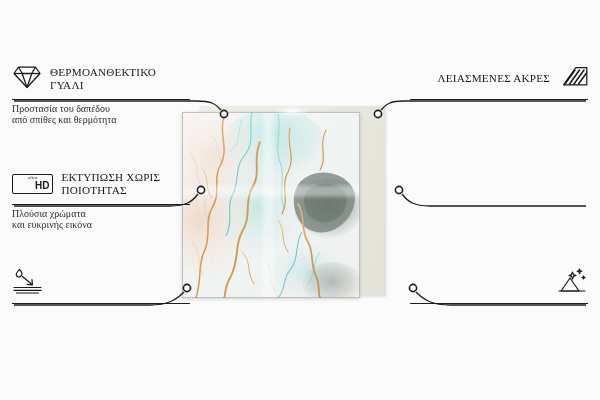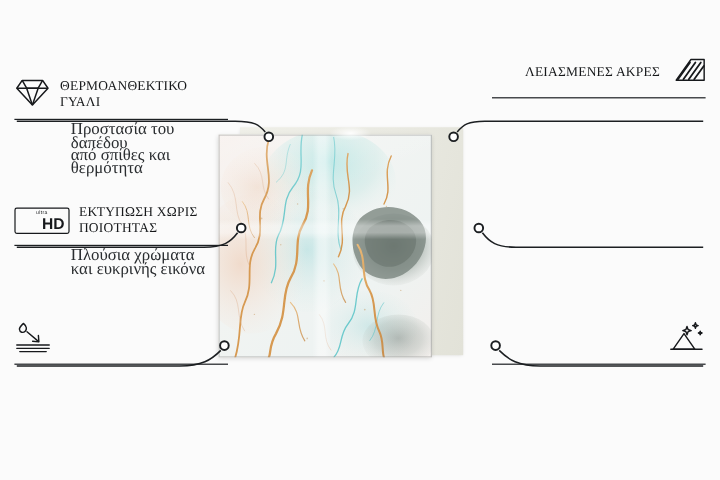--- a/index.html
+++ b/index.html
@@ -68,35 +68,34 @@
     flex:1;
   }
   .feat.left .feat-title{text-align:left;}
   .feat.right .feat-title{text-align:right;}
   .rule{
     height:0;border-top:1.2px solid #1c1f22;
     margin:3px 0 4px 0;width:100%;
   }
   .feat-body{
     font-family:"Liberation Serif",serif;
-    font-size:14px;line-height:10.6px;color:#2a2d30;
+    font-size:10px;line-height:10.6px;color:#2a2d30;
     white-space:pre-line;
-    margin-left:47px;
   }
   .icon{flex:0 0 auto;display:block;}
 
   .hd-badge{
     border:1.1px solid #17191c;border-radius:2px;
     padding:1px 3px 1.5px 3px;
     font-family:"Liberation Sans",sans-serif;
     color:#17191c;line-height:1;text-align:center;
     display:inline-block;
   }
   .hd-badge .u{font-size:4.2px;letter-spacing:.3px;display:block;}
-  .hd-badge .h{font-size:13px;font-weight:700;display:block;margin-top:.5px;padding-left:19px;}
+  .hd-badge .h{font-size:10px;font-weight:700;display:block;margin-top:.5px;padding-left:19px;}
 </style>
 </head>
 <body>
 
 <div id="stage">
 
   <div class="product-wrap">
     <div class="panel-back"></div>
     <div class="panel-front">
       <svg viewBox="0 0 178 186" preserveAspectRatio="none">
@@ -255,21 +254,21 @@
             <path d="M2 20.5 H29"></path>
             <path d="M2 23.3 H29"></path>
             <path d="M4.5 26 H26.5"></path>
           </g>
         </svg>
       </span>
     </div>
     <div class="rule"></div>
   </div>
 
-  <div class="feat right" style="top:44px;">
+  <div class="feat right" style="top:62px;">
     <div class="feat-head">
       <span class="icon">
         <svg width="30" height="26" viewBox="0 0 30 26">
           <g stroke="#17191c" stroke-width="1.5" stroke-linecap="round">
             <path d="M7 20 L17 6"></path>
             <path d="M11.5 20 L21.5 6"></path>
             <path d="M16 20 L26 6"></path>
             <path d="M20.5 20 L28.5 9"></path>
           </g>
           <path d="M5.5 20.8 L17.8 3.6 L28.8 3.6 L28.8 20.8 Z" fill="none" stroke="#17191c" stroke-width="1.2" stroke-linejoin="round"></path>

